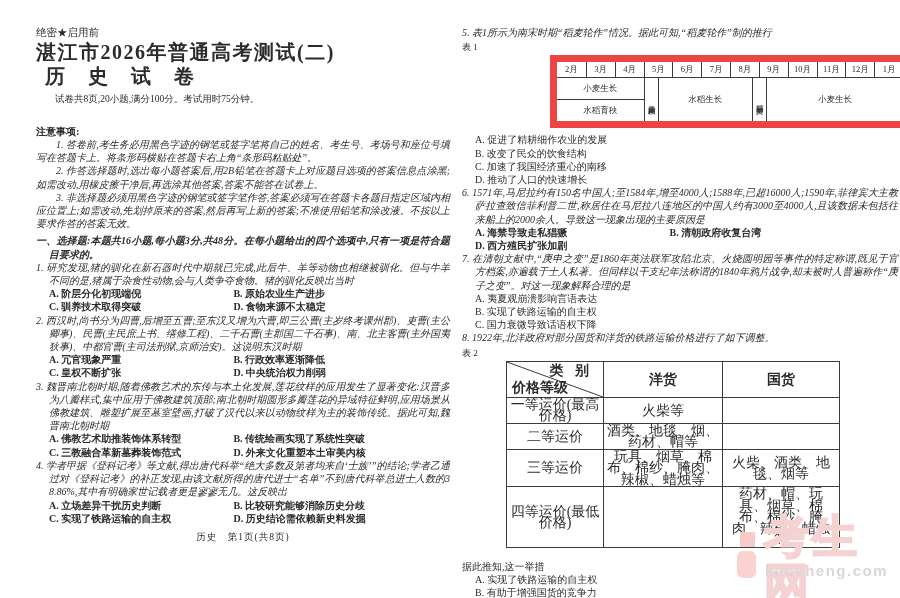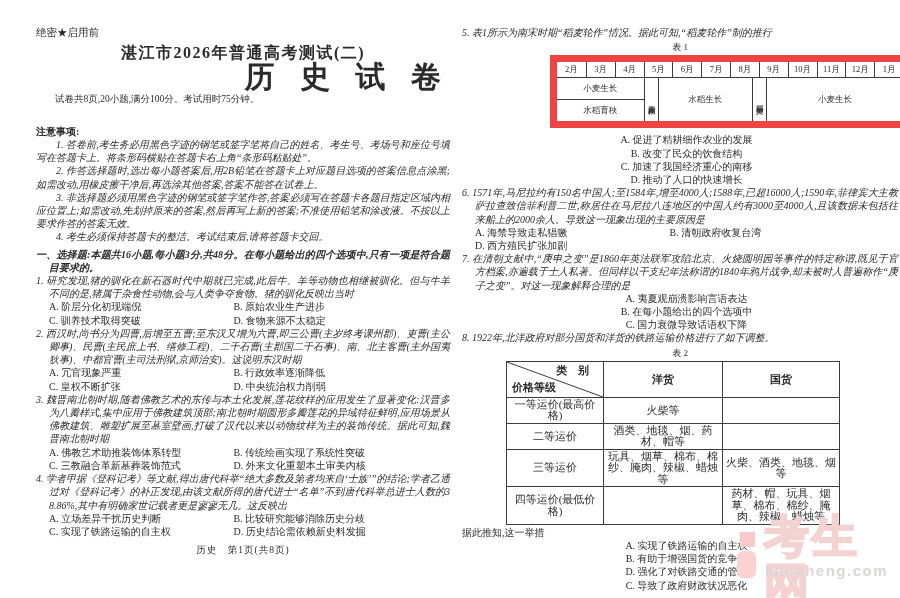--- a/index.html
+++ b/index.html
@@ -7,52 +7,52 @@
     width:900px;height:598px;overflow:hidden;background:#ffffff;
     font-family:"Liberation Serif","DejaVu Serif",serif;
     color:#2b2b2b;
   }
   .sheet{position:relative;width:736px;height:598px;background:#ffffff;padding-left:36px;}
   .page{position:absolute;top:26px;font-size:10px;line-height:13.2px;}
   .page.left{left:36px;width:414px;}
   .page.right{left:462px;width:436px;}
   .jt{text-align:justify;text-justify:inter-character;word-break:break-all;font-style:italic;}
   .classified{font-size:10.5px;}
-  .exam-title{text-align:center;font-size:16px;font-weight:600;letter-spacing:1.5px;margin-top:7px;}
-  .subject-title{text-align:right;font-size:30px;font-weight:700;letter-spacing:9px;text-indent:9px;margin:11px 0 9px 0;}
+  .exam-title{font-size:20px;font-weight:600;letter-spacing:1.5px;margin-top:7px;}
+  .subject-title{text-align:left;font-size:20px;font-weight:700;letter-spacing:9px;text-indent:9px;margin:11px 0 9px 0;}
   .paper-info{font-size:9.5px;text-indent:2em;margin-bottom:19px;}
   .notice-title{font-weight:700;}
   .notice{margin:0;text-indent:2em;}
   .section-header{font-weight:700;margin-top:4px;padding-left:13px;text-indent:-13px;}
   .question{margin:0;}
   .stem{padding-left:13px;text-indent:-13px;}
   .opts{padding-left:13px;}
-  .opts.two{display:grid;grid-template-columns:46% 54%;}
-  .opts.one .opt{display:block;text-align:center;}
+  .opts.two{display:grid;grid-template-columns:46% 54%;font-weight:bold;}
+  .opts.one .opt{display:block;}
   .pg-footer{text-align:center;font-size:9.5px;margin-top:6px;letter-spacing:1px;}
-  .tbl-label{text-align:center;font-size:9px;margin:2px 0 1px 0;}
+  .tbl-label{text-align:left;font-size:9px;margin:2px 0 1px 0;}
   
   .t1{display:grid;grid-template-columns:repeat(48,1fr);grid-template-rows:15px 22px 22px;
       width:346px;margin-left:88px;border:7px solid #ef4444;font-size:8.5px;margin-bottom:5px;}
   .t1 .c{border-left:1px solid #3c3c3c;border-top:1px solid #3c3c3c;
       display:flex;align-items:center;justify-content:center;overflow:hidden;}
   .t1 .m{grid-row:1;border-top:none;}
   .m1{grid-column:1/5;border-left:none !important;}
   .m2{grid-column:5/9}.m3{grid-column:9/13}.m4{grid-column:13/17}.m5{grid-column:17/21}
   .m6{grid-column:21/25}.m7{grid-column:25/29}.m8{grid-column:29/33}.m9{grid-column:33/37}
   .m10{grid-column:37/41}.m11{grid-column:41/45}.m12{grid-column:45/49}
   .a-wheat1{grid-column:1/13;grid-row:2;border-left:none !important;}
   .a-seed{grid-column:1/13;grid-row:3;border-left:none !important;}
   .a-hwt{grid-column:13/15;grid-row:2/4;}
   .a-rice{grid-column:15/28;grid-row:2/4;}
   .a-hrs{grid-column:28/30;grid-row:2/4;}
   .a-wheat2{grid-column:30/49;grid-row:2/4;}
   .vtext{writing-mode:vertical-rl;text-orientation:upright;font-size:7.5px;line-height:1.05;letter-spacing:0.5px;}
   
-  .t2{border-collapse:collapse;table-layout:fixed;width:318px;margin-left:44px;font-size:11px;margin-bottom:1px;}
+  .t2{border-collapse:collapse;table-layout:fixed;width:318px;margin-left:44px;font-size:14px;margin-bottom:12px;}
   .t2 td{border:1px solid #3c3c3c;text-align:center;vertical-align:middle;padding:1px 3px;line-height:11.5px;}
   .t2 .col-grade{width:96px;}.t2 .col-f{width:112px;}.t2 .col-d{width:110px;}
   .t2 tr.hdr{height:36px;}.t2 tr.r1,.t2 tr.r2{height:22px;}.t2 tr.r3,.t2 tr.r4{height:30px;}
   td.diag{position:relative;padding:0;}
   td.diag svg{position:absolute;left:0;top:0;width:100%;height:100%;}
   .diag-top{position:absolute;top:3px;right:10px;font-weight:700;letter-spacing:4px;}
   .diag-bottom{position:absolute;bottom:3px;left:5px;font-weight:700;font-family:Liberation Serif, serif;}
   
   .watermark{position:absolute;left:735px;top:513px;width:168px;height:82px;}
   .wm-sq{position:absolute;left:5px;top:19px;width:15px;height:15px;background:#f9caca;}
@@ -70,21 +70,20 @@
 
   <div class="page left">
     <div class="classified">绝密★启用前</div>
     <div class="exam-title">湛江市2026年普通高考测试(二)</div>
     <div class="subject-title">历 史 试 卷</div>
     <div class="paper-info">试卷共8页,20小题,满分100分。考试用时75分钟。</div>
     <div class="notice-title">注意事项:</div>
     <p class="notice jt">1. 答卷前,考生务必用黑色字迹的钢笔或签字笔将自己的姓名、考生号、考场号和座位号填写在答题卡上。将条形码横贴在答题卡右上角“条形码粘贴处”。</p>
     <p class="notice jt">2. 作答选择题时,选出每小题答案后,用2B铅笔在答题卡上对应题目选项的答案信息点涂黑;如需改动,用橡皮擦干净后,再选涂其他答案,答案不能答在试卷上。</p>
     <p class="notice jt">3. 非选择题必须用黑色字迹的钢笔或签字笔作答,答案必须写在答题卡各题目指定区域内相应位置上;如需改动,先划掉原来的答案,然后再写上新的答案;不准使用铅笔和涂改液。不按以上要求作答的答案无效。</p>
-    <p class="notice jt">4. 考生必须保持答题卡的整洁。考试结束后,请将答题卡交回。</p>
     <div class="section-header jt">一、选择题:本题共16小题,每小题3分,共48分。在每小题给出的四个选项中,只有一项是符合题目要求的。</div>
 
     <div class="question">
       <div class="stem jt">1. 研究发现,猪的驯化在新石器时代中期就已完成,此后牛、羊等动物也相继被驯化。但与牛羊不同的是,猪属于杂食性动物,会与人类争夺食物。猪的驯化反映出当时</div>
       <div class="opts two">
         <span class="opt">A. 阶层分化初现端倪</span>
         <span class="opt">B. 原始农业生产进步</span>
         <span class="opt">C. 驯养技术取得突破</span>
         <span class="opt">D. 食物来源不太稳定</span>
       </div>
@@ -164,21 +163,21 @@
         <span class="opt">A. 海禁导致走私猖獗</span>
         <span class="opt">B. 清朝政府收复台湾</span>
         <span class="opt">D. 西方殖民扩张加剧</span>
       </div>
     </div>
 
     <div class="question">
       <div class="stem jt">7. 在清朝文献中,“庚申之变”是1860年英法联军攻陷北京、火烧圆明园等事件的特定称谓,既见于官方档案,亦遍载于士人私著。但同样以干支纪年法称谓的1840年鸦片战争,却未被时人普遍称作“庚子之变”。对这一现象解释合理的是</div>
       <div class="opts one">
         <span class="opt">A. 夷夏观崩溃影响言语表达</span>
-        <span class="opt">B. 在每小题给出的四个选项中</span>
+        <span class="opt">B. 实现了铁路运输的自主权</span>
         <span class="opt">C. 国力衰微导致话语权下降</span>
       </div>
     </div>
 
     <div class="question">
       <div class="stem jt">8. 1922年,北洋政府对部分国货和洋货的铁路运输价格进行了如下调整。</div>
 
       <div class="tbl-label">表 2</div>
       <table class="t2">
         <tbody>

